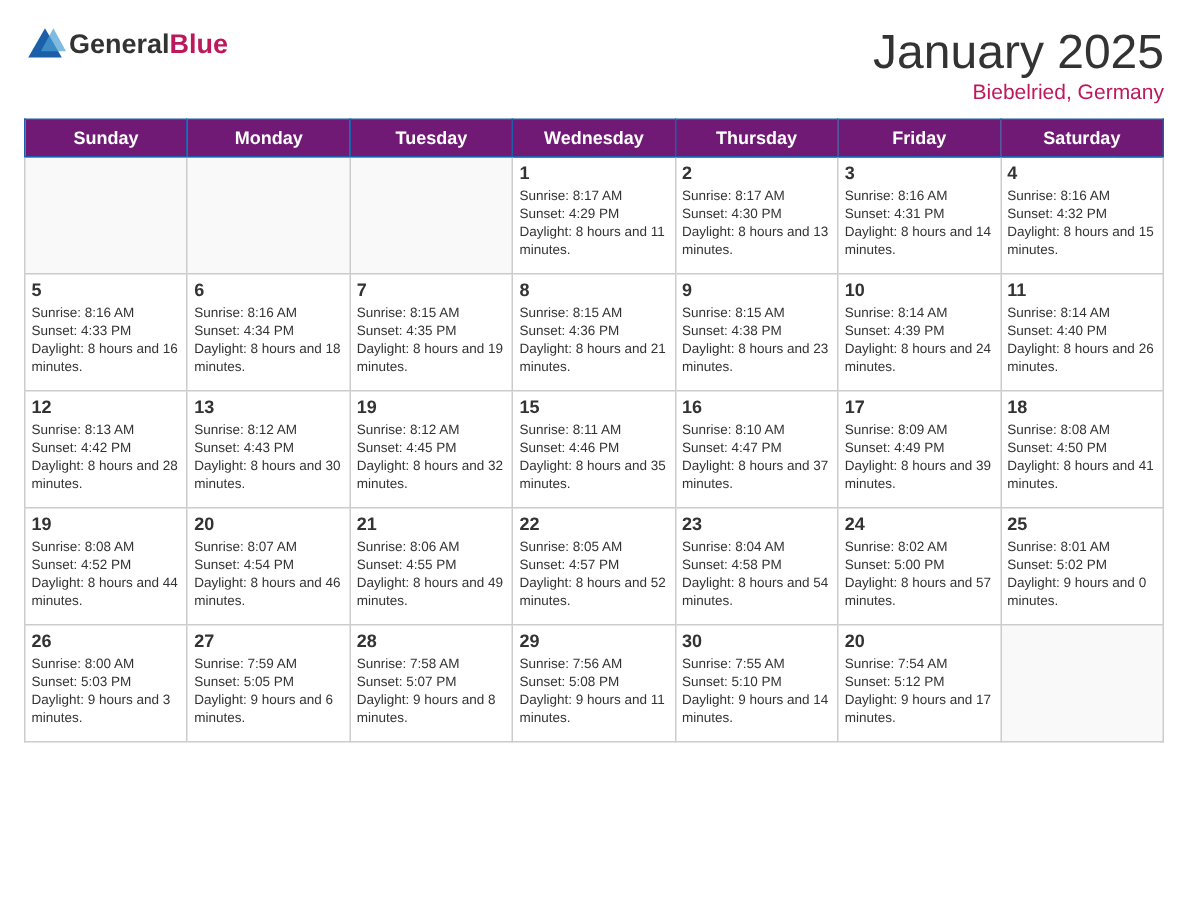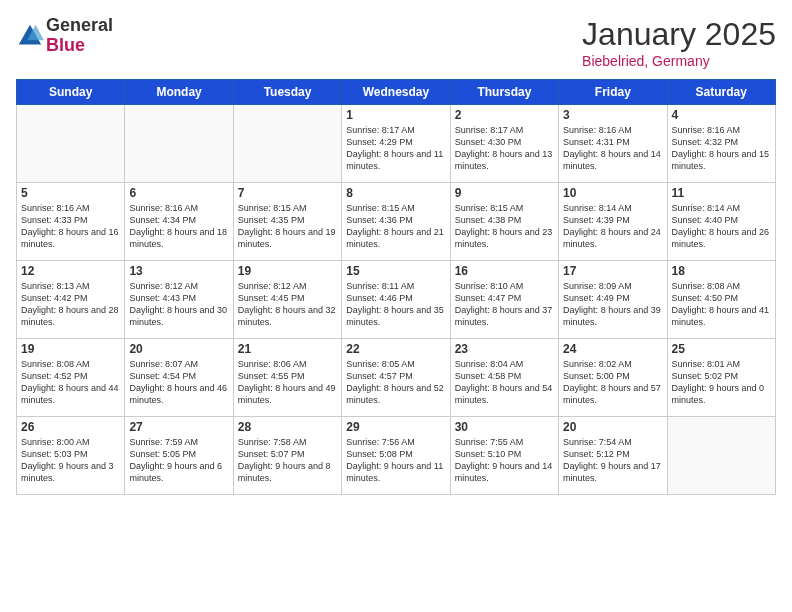--- a/index.html
+++ b/index.html
@@ -21,57 +21,57 @@
       justify-content: space-between;
       align-items: flex-start;
       margin-bottom: 10px;
     }
     .logo {
       display: flex;
       align-items: center;
     }
     .logo-text {
       display: flex;
-      flex-direction: column;
+      flex-direction: row;
       line-height: 1.1;
     }
     .logo-general {
       font-size: 18px;
       font-weight: bold;
       color: #333;
     }
     .logo-blue {
       font-size: 18px;
       font-weight: bold;
       color: #be185d;
     }
     .logo-icon {
       width: 28px;
       height: 28px;
       margin-right: 2px;
     }
     .title-block {
-      text-align: left;
+      text-align: right;
     }
     .month-title {
       font-size: 32px;
       color: #333;
       font-weight: normal;
     }
     .subtitle {
       font-size: 14px;
       color: #be185d;
     }
     .calendar {
       width: 100%;
       border-collapse: collapse;
       table-layout: fixed;
     }
     .calendar th {
-      background-color: #1d4ed8;
+      background-color: #701a75;
       color: white;
       text-align: center;
       padding: 5px 3px;
       font-size: 12px;
       font-weight: bold;
       border: 1px solid #1a5fa8;
     }
     .calendar td {
       border: 1px solid #ccc;
       vertical-align: top;

